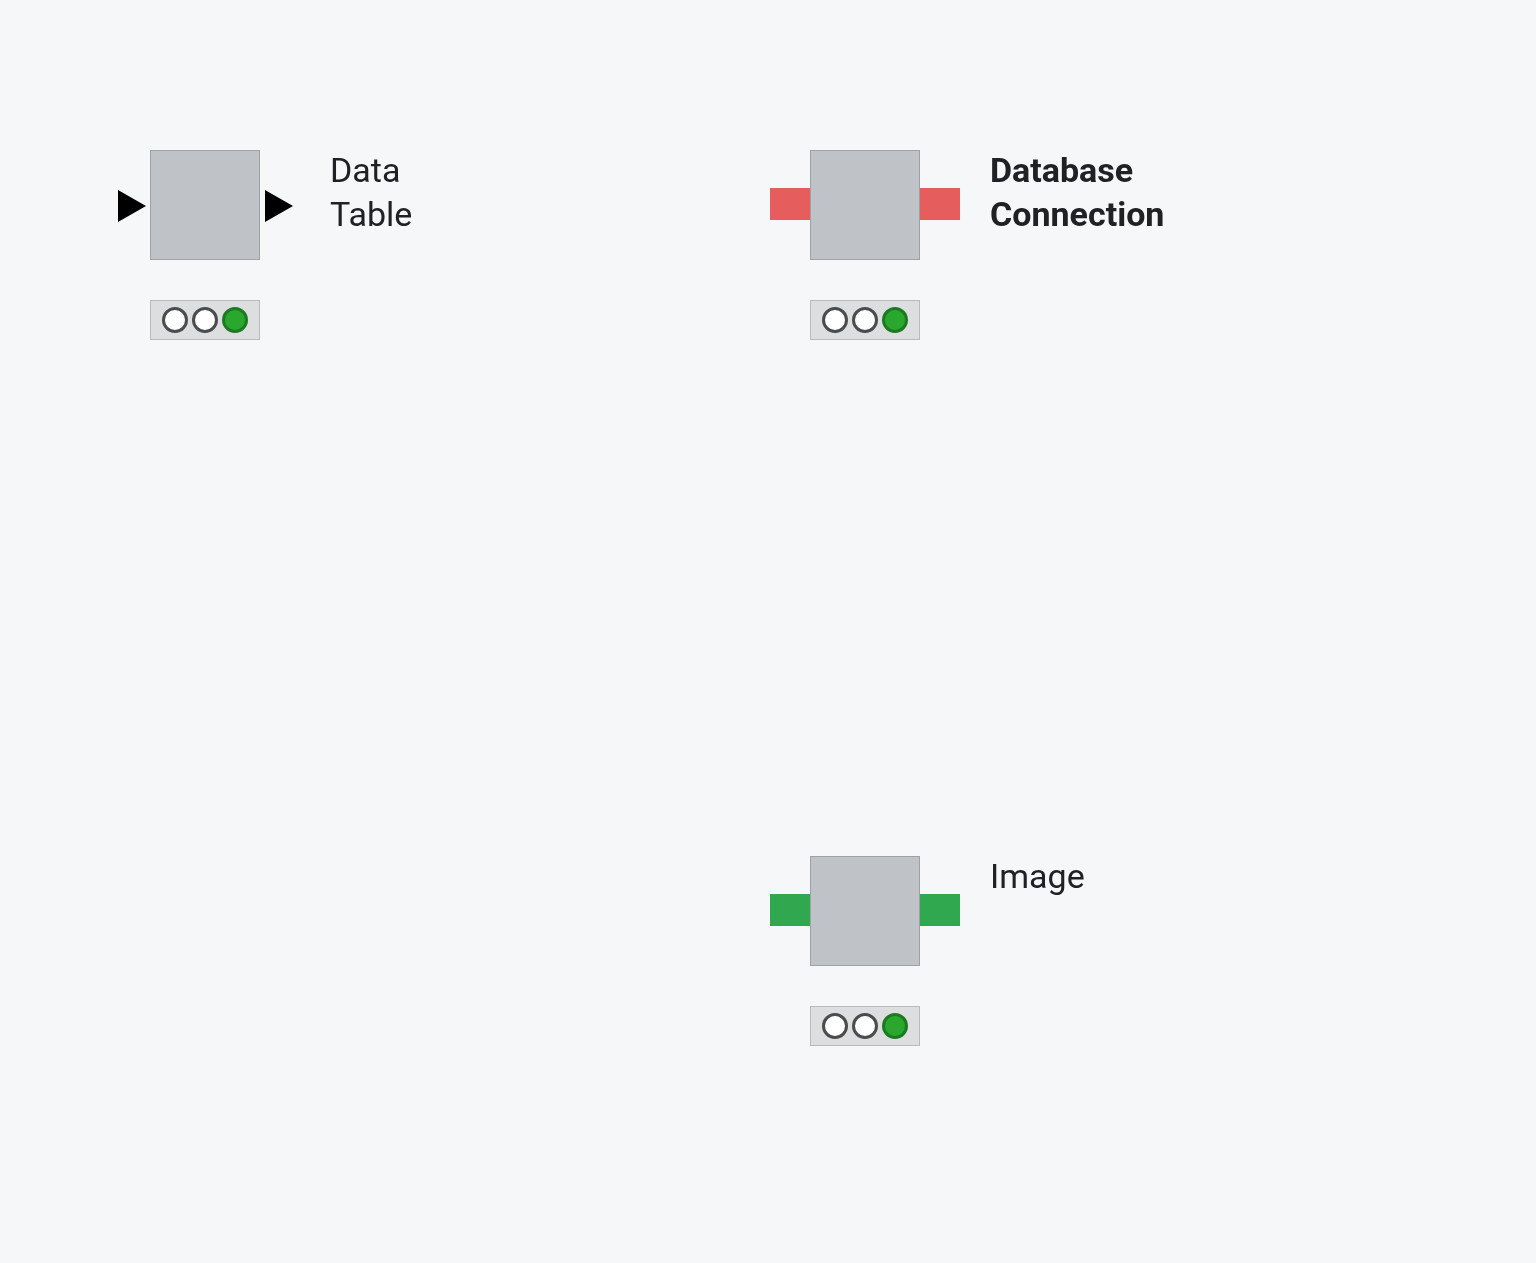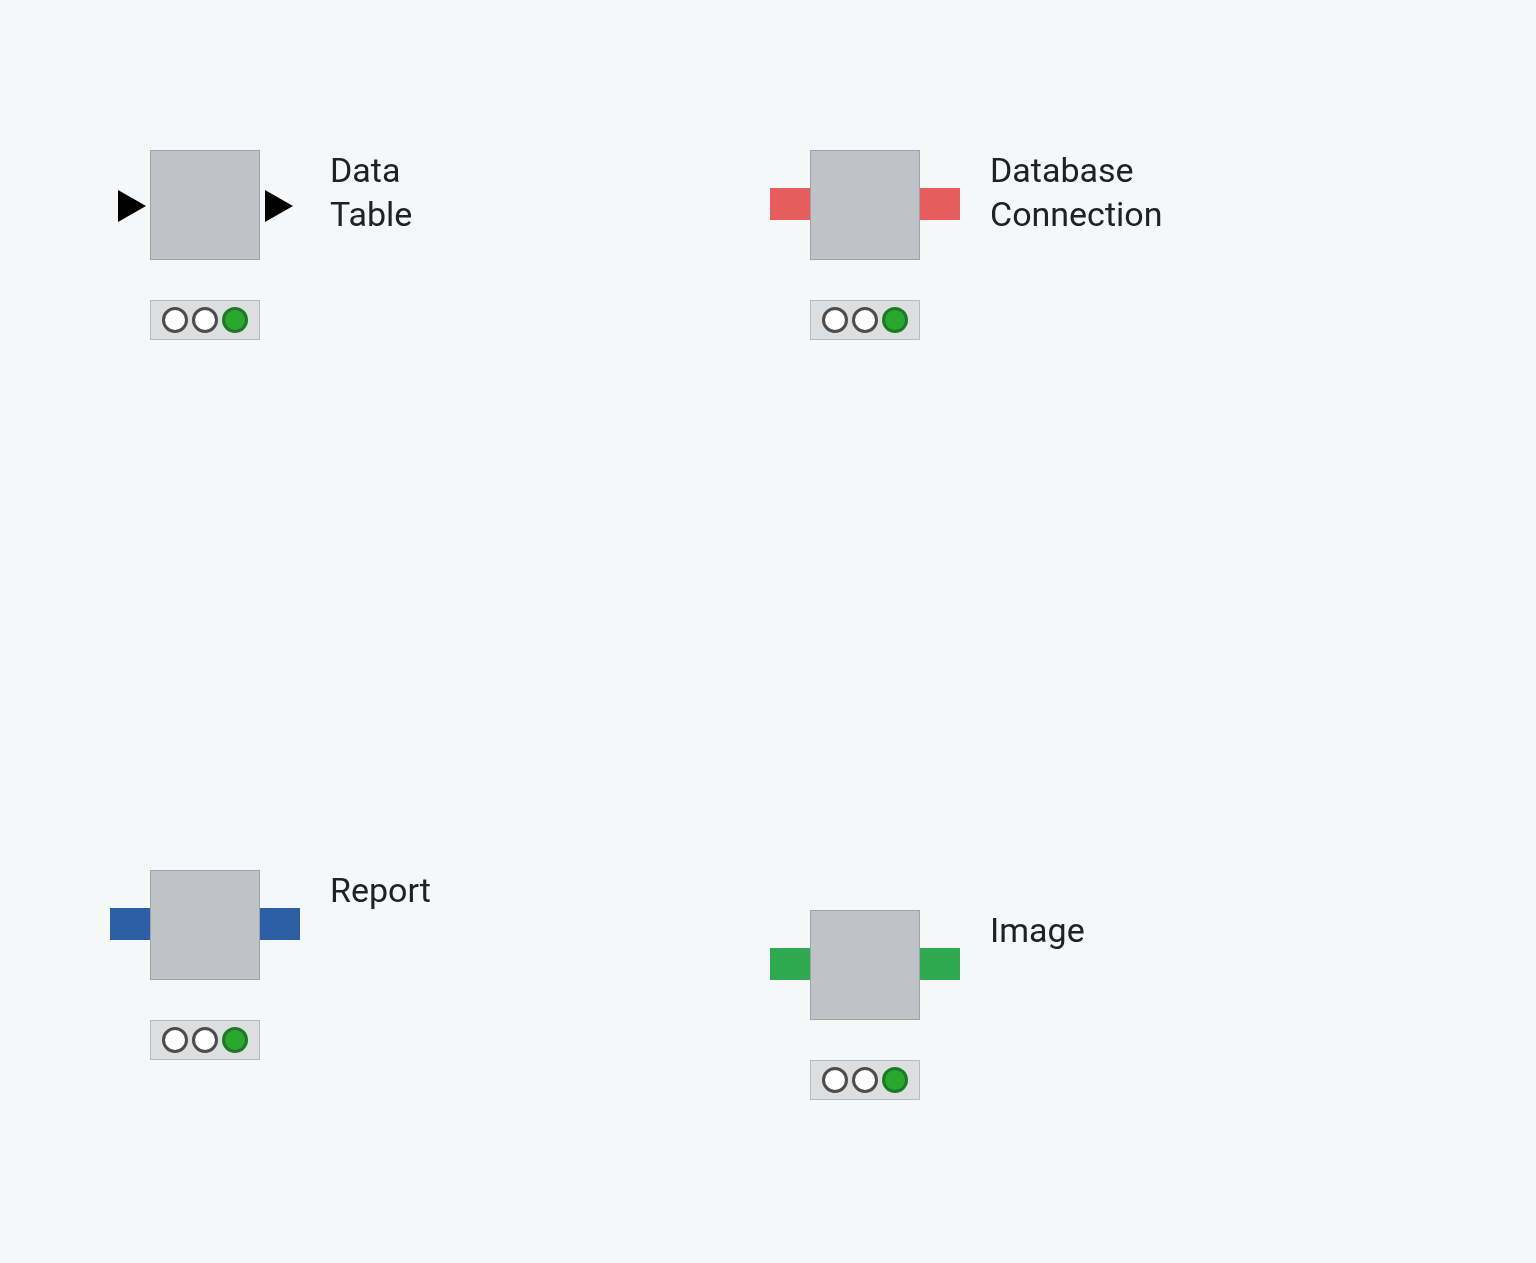--- a/index.html
+++ b/index.html
@@ -38,51 +38,36 @@
           <div class="tri-out"></div>
           <div class="status">
             <div class="light"></div>
             <div class="light"></div>
             <div class="light on"></div>
           </div>
         </div>
         <div class="lbl">Data<br>Table</div>
       </div>
     </div>
-    <div class="cell" style="left: 760px; top: 130px;">
+    <div class="cell" style="left: 760px; top: 130px; font-weight: bold;">
       <div class="row">
         <div class="nodewrap">
           <div class="body"></div>
           <div class="bar left" style="background: rgb(229, 93, 93);"></div>
           <div class="bar right" style="background: rgb(229, 93, 93);"></div>
           <div class="status">
             <div class="light"></div>
             <div class="light"></div>
             <div class="light on"></div>
           </div>
         </div>
         <div class="lbl">Database<br>Connection</div>
       </div>
     </div>
-    <div class="cell" style="left: 100px; top: 850px;">
-      <div class="row">
-        <div class="nodewrap">
-          <div class="body"></div>
-          <div class="bar left" style="background: rgb(45, 95, 166);"></div>
-          <div class="bar right" style="background: rgb(45, 95, 166);"></div>
-          <div class="status">
-            <div class="light"></div>
-            <div class="light"></div>
-            <div class="light on"></div>
-          </div>
-        </div>
-        <div class="lbl">Report</div>
-      </div>
-    </div>
-    <div class="cell" style="left: 760px; top: 890px;">
+    <div class="cell" style="left: 760px; top: 836px;">
       <div class="row">
         <div class="nodewrap">
           <div class="body"></div>
           <div class="bar left" style="background: rgb(47, 168, 79);"></div>
           <div class="bar right" style="background: rgb(47, 168, 79);"></div>
           <div class="status">
             <div class="light"></div>
             <div class="light"></div>
             <div class="light on"></div>
           </div>

